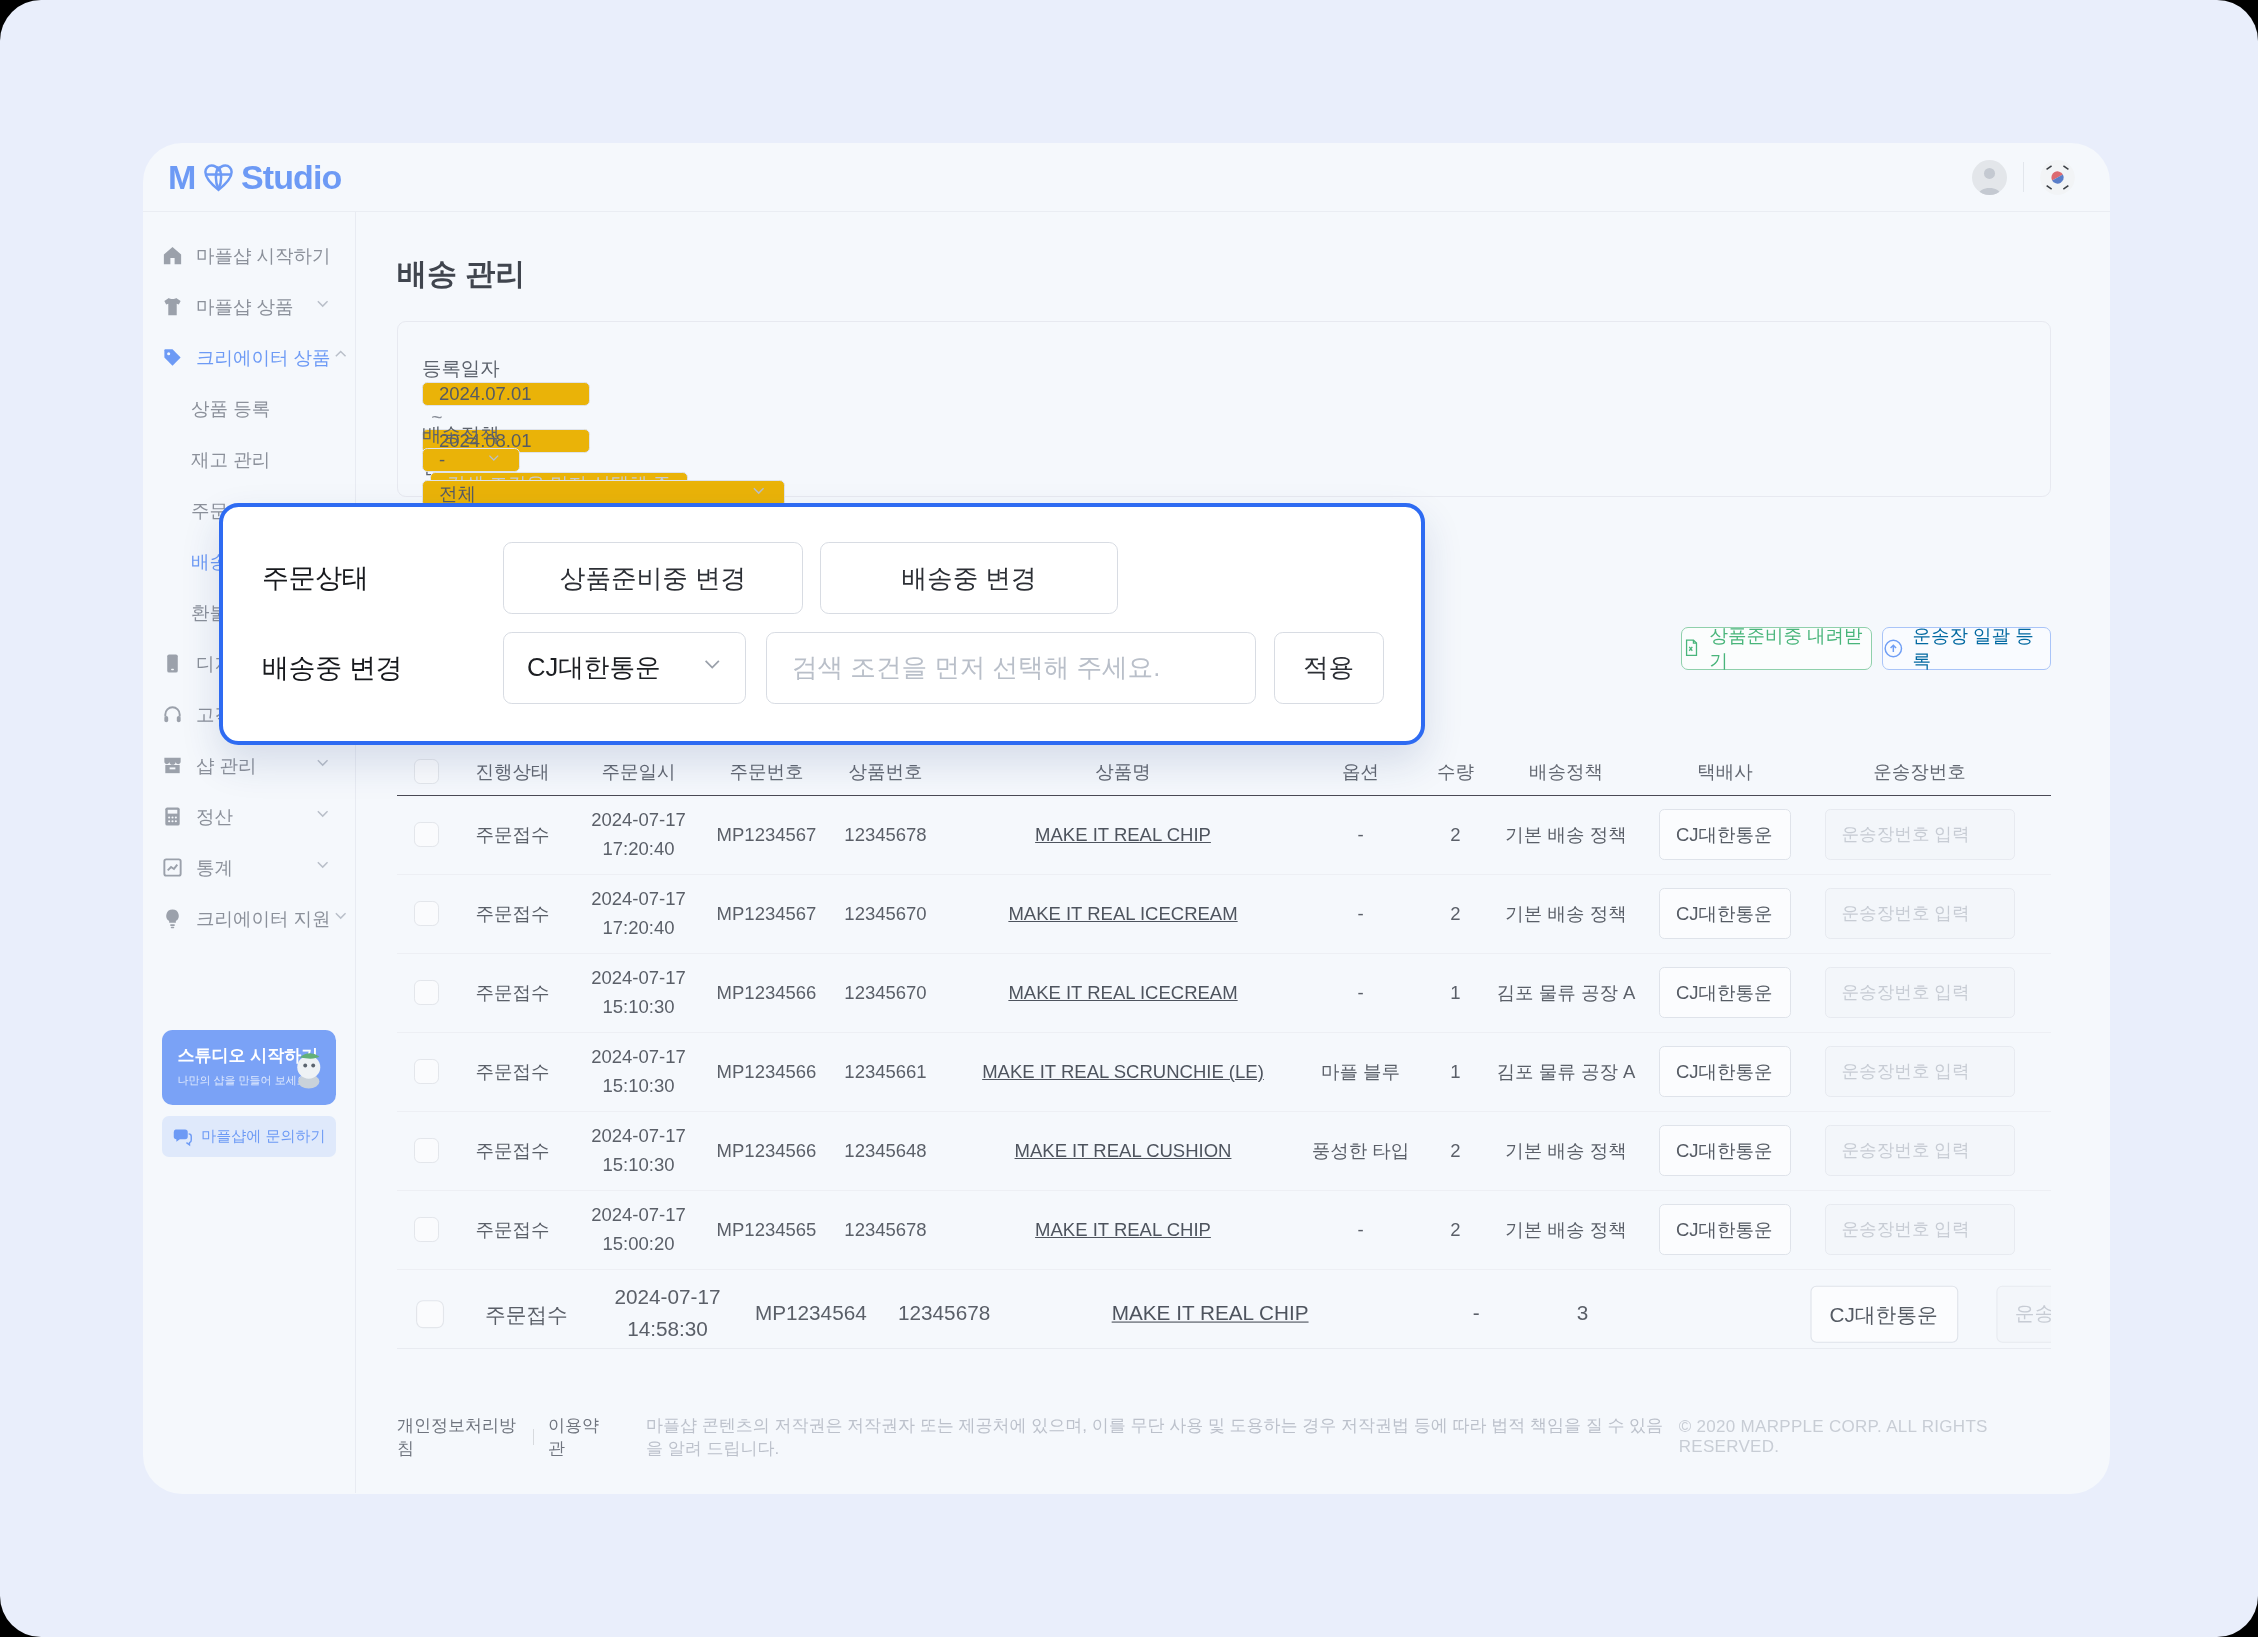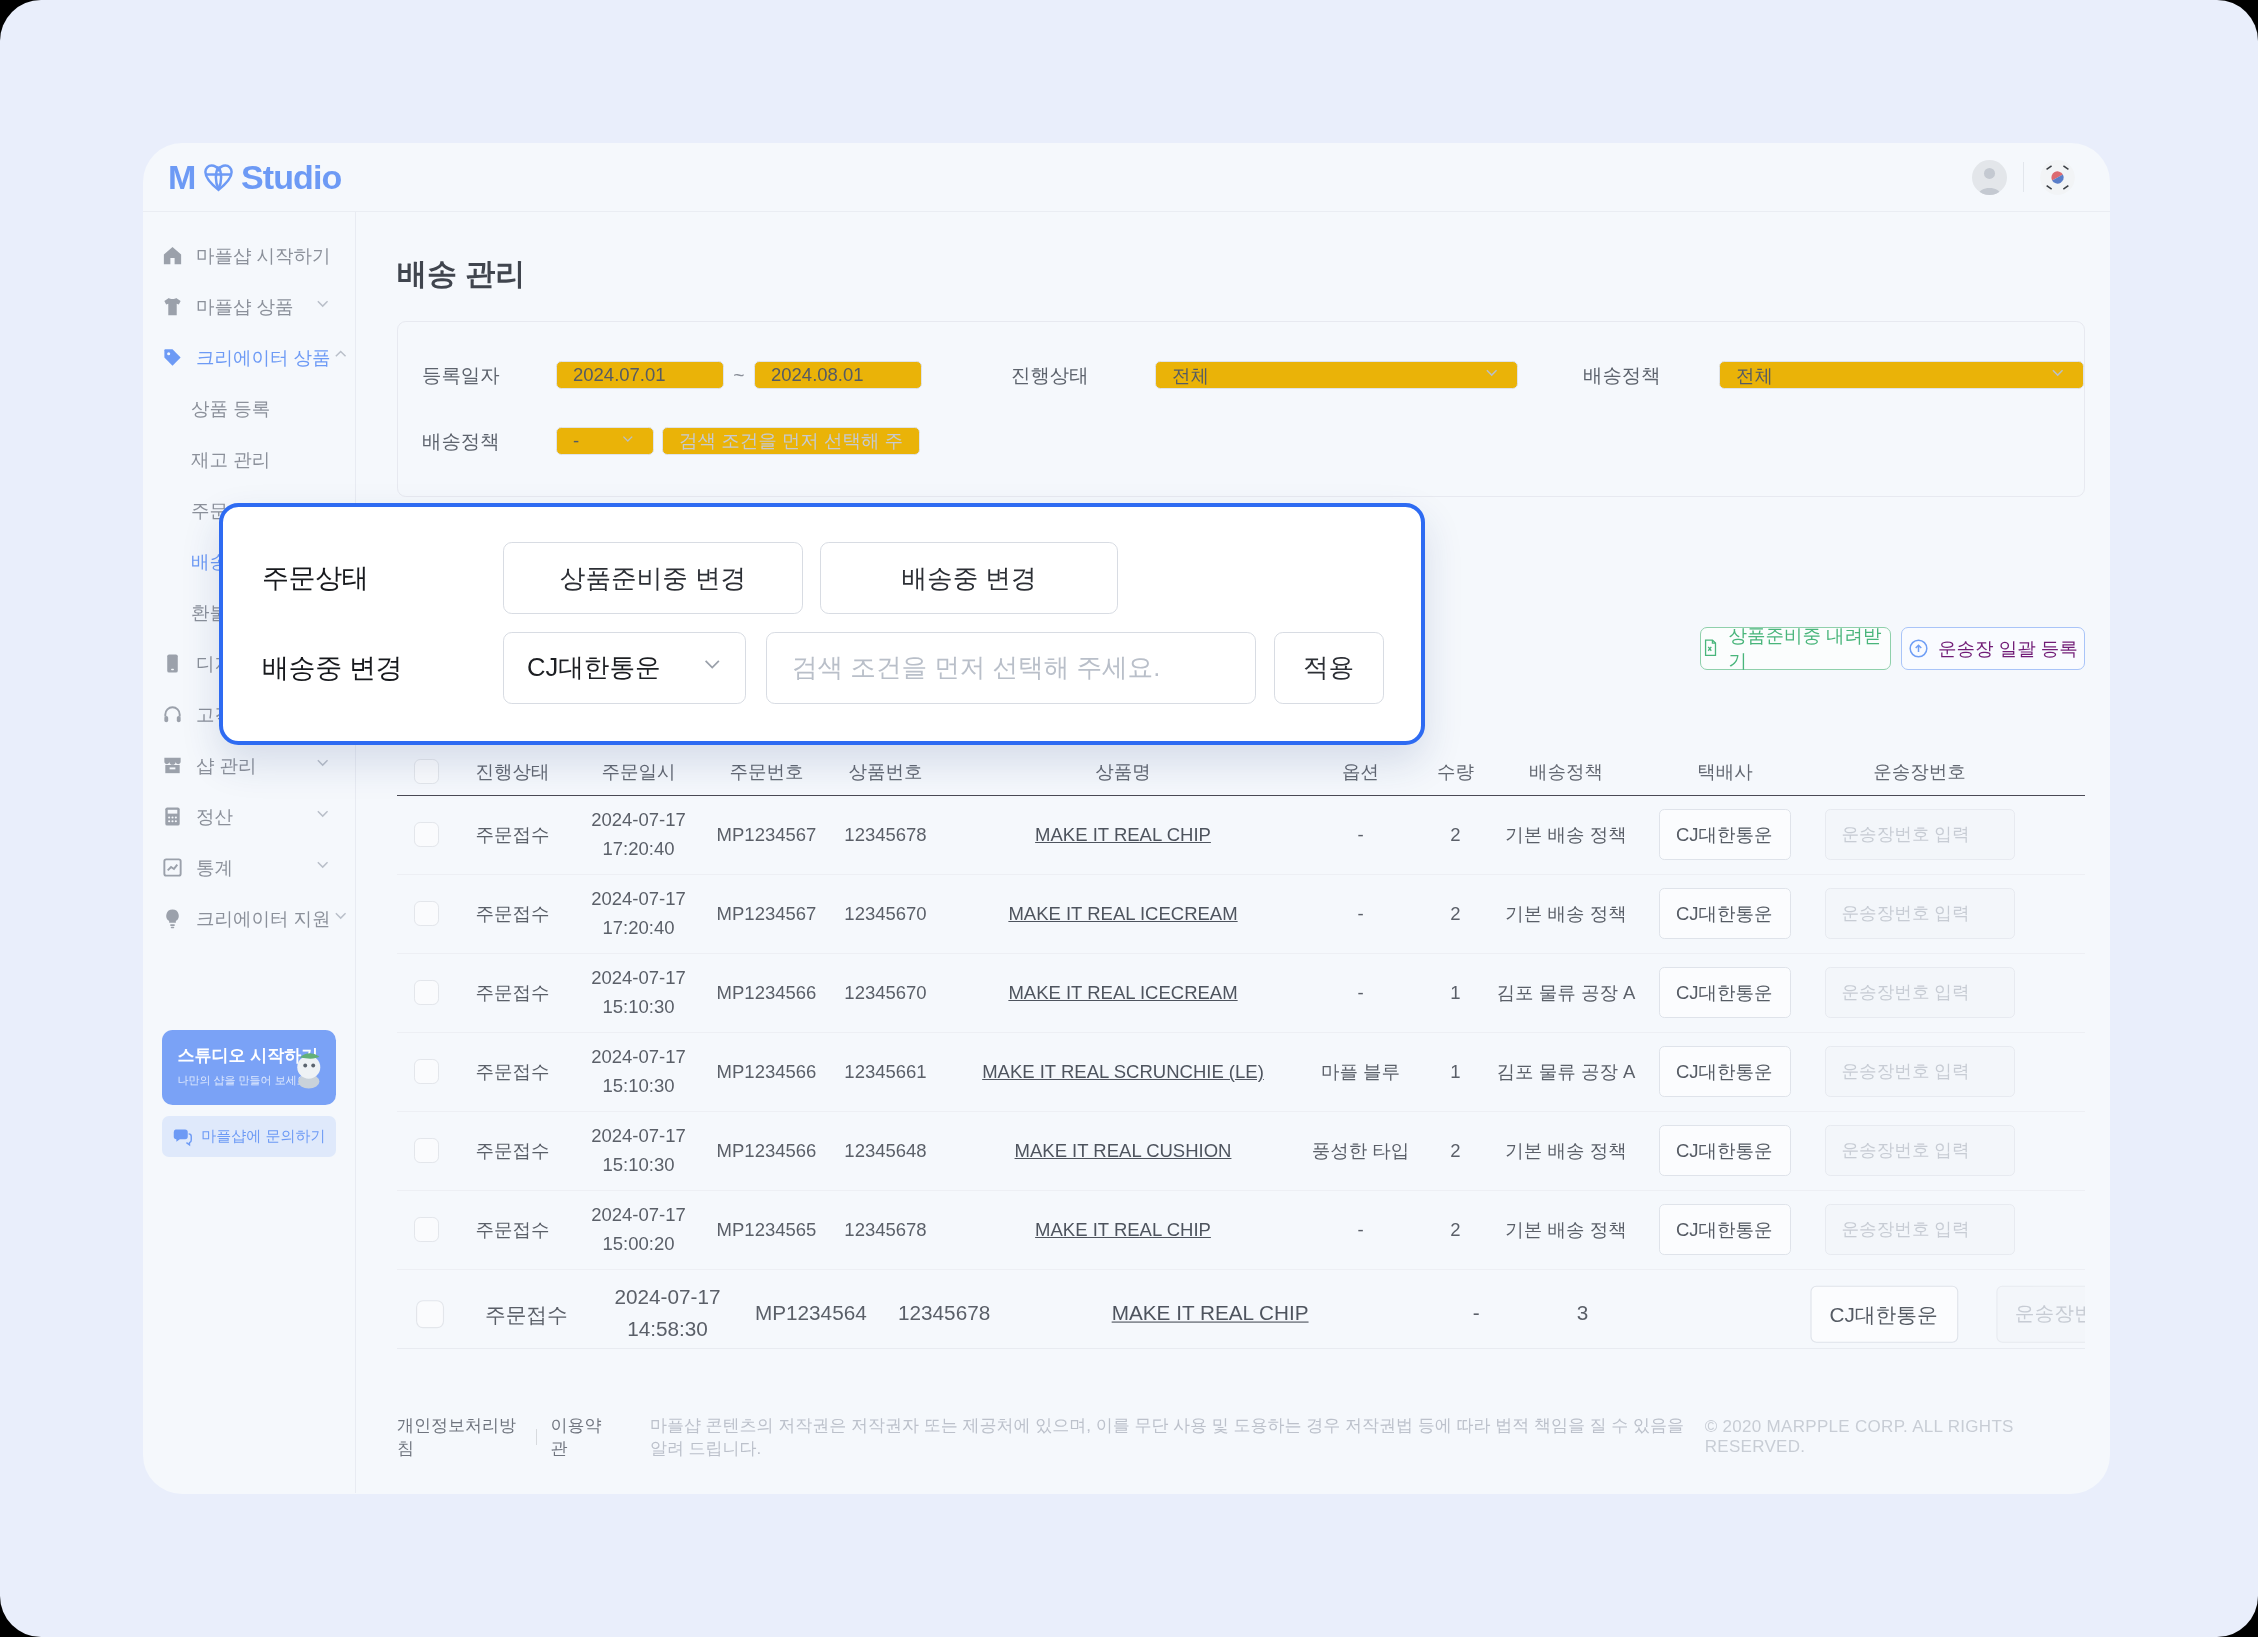--- a/index.html
+++ b/index.html
@@ -40,21 +40,21 @@
   .promo .mascot { position:absolute; right:5.3px; top:16px; }
   .contact { position:absolute; left:18.5px; top:904px; width:174px; height:41px; background:#dfe9fb; border-radius:7px;
              display:flex; align-items:center; justify-content:center; gap:8.8px; color:#6d9af5; font-size:15px; cursor:pointer; }
 
   
   .pg-title { margin-top:42px; font-size:30px; font-weight:bold; color:#40454e; }
   .pg-sub { margin-top:17.6px; font-size:19.4px; color:#878d98; }
 
   
   .fpanel { margin-top:25.6px; height:176px; border:0.9px solid #e7e9f0; border-radius:8.8px; padding:33px 0 0 24px; }
-  .frow { display:flex; align-items:center; height:41px; }
+  .frow { display:flex; align-items:flex-start; height:41px;flex-direction:column; }
   .frow + .frow { margin-top:25px; }
   .flabel { font-size:19.4px; color:#5d636d; width:134px; flex-shrink:0; }
   .tbox { height:28px; border:0.9px solid #dfe3ea; border-radius:5.3px; background:#eab308; font-size:18.5px; color:#555b64;
           padding:0 16px; display:flex; align-items:center; }
   input.tbox { outline:none; }
   input.tbox::placeholder { color:#c6cad2; }
   .date-in { width:168px; }
   .tilde { width:30px; text-align:center; color:#8b909a; font-size:19.4px; }
   .sel { justify-content:flex-start; position:relative; cursor:pointer; }
   .sel .chev { margin-left:auto; color:#b9bfc9; }
@@ -79,21 +79,21 @@
   .pinput { width:490px; height:72px; border:0.9px solid #d8dce3; border-radius:8.8px; margin-left:20px; padding:0 25px;
             font-size:25.6px; color:#1c1e22; background:#fff; outline:none; }
   .pinput::placeholder { color:#b9bfc9; }
   .papply { width:110px; margin-left:17.6px;font-family:Liberation Mono, monospace; }
 
   
   .actions { margin-top:130px; display:flex; justify-content:flex-end; gap:9.7px; }
   .abtn { height:43px; border-radius:7px; display:flex; align-items:center; justify-content:center; gap:8.8px;
           font-size:18.5px; cursor:pointer; background:#fbfdfd; }
   .abtn.green { width:191px; border:0.9px solid #8fd0ab; color:#49b57b; }
-  .abtn.blue  { width:184px; border:0.9px solid #a9c4f8; color:#701a75; background:#f9fbff; }
+  .abtn.blue  { width:169px; border:0.9px solid #a9c4f8; color:#0369a1; background:#f9fbff; }
 
   
   .twrap { margin-top:78px; height:601px; overflow:hidden; border-bottom:0.9px solid #e8ebf1; }
   .trow { display:grid; grid-template-columns:58px 115px 137px 119px 119px 356px 119px 71px 150px 168px 221px;
           align-items:center; }
   .trow.head { height:48px; border-bottom:1.8px solid #4a4a55; }
   .trow.data { height:79px; border-bottom:0.9px solid #edeff4; }
   .tc { text-align:center; font-size:18.5px; color:#5a5f68; }
   .trow.head .tc { color:#63№;}
   .trow.head .tc { color:#636872; }

